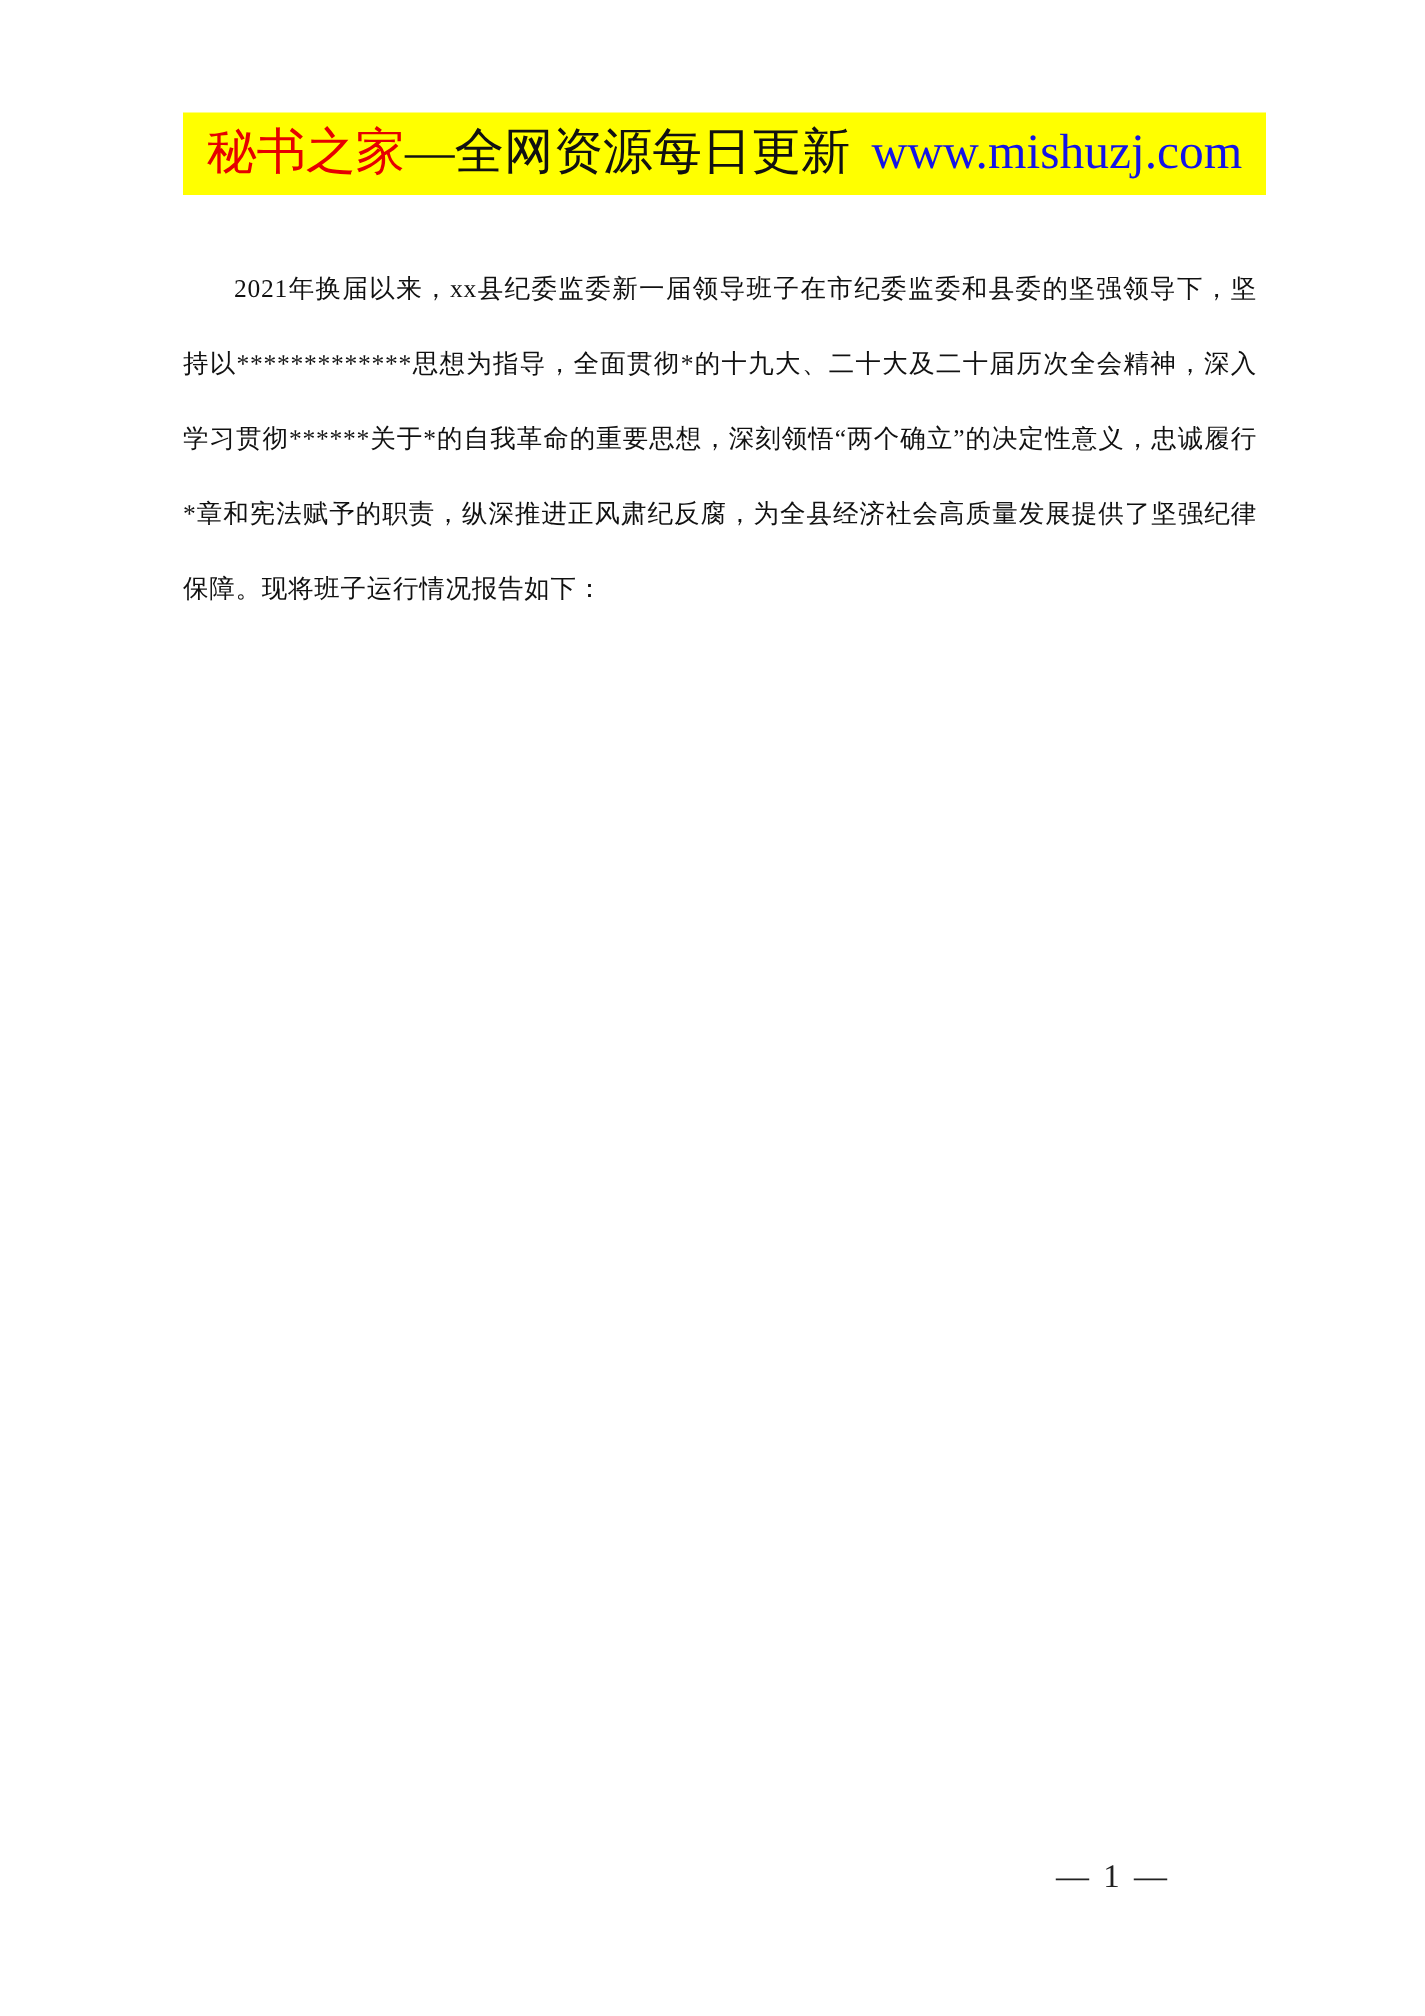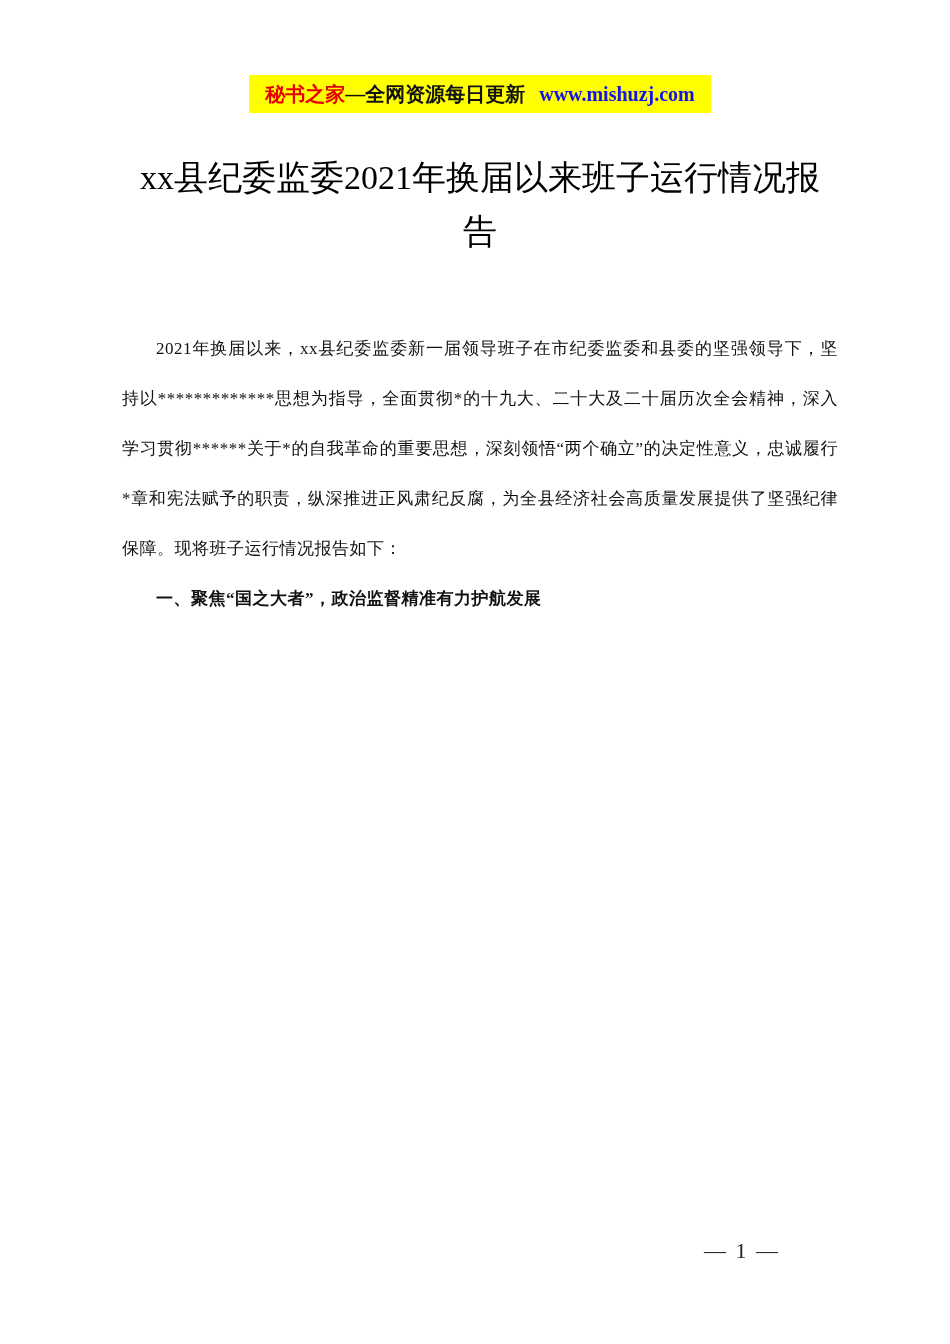--- a/index.html
+++ b/index.html
@@ -24,22 +24,22 @@
     overflow:hidden;
   }
   .banner{
     text-align:center;
     margin:0 0 38px 0;
   }
   .banner-highlight{
     display:inline-block;
     background:var(--banner-bg);
     padding:6px 16px;
-    font-size:20px;
-    font-weight:bold;
+    font-size:33px;
+    font-weight:normal;
     line-height:1.3;
     white-space:nowrap;
   }
   .brand{color:var(--brand-color);}
   .sep{color:var(--tagline-color);}
   .tagline{color:var(--tagline-color);}
   .url{color:var(--url-color);margin-left:14px;text-decoration:none;}
   .doc-title{
     font-size:34px;
     font-weight:normal;
@@ -71,22 +71,20 @@
 <body>
 
 <div class="page">
 
   <div class="banner">
     <span class="banner-highlight">
       <span class="brand">秘书之家</span><span class="sep">—</span><span class="tagline">全网资源每日更新</span><span class="url">www.mishuzj.com</span>
     </span>
   </div>
 
-  <h1 class="doc-title">xx县纪委监委2021年换届以来班子运行情况报告</h1>
 
   <div class="body-text">
     <p class="para">2021年换届以来，xx县纪委监委新一届领导班子在市纪委监委和县委的坚强领导下，坚持以*************思想为指导，全面贯彻*的十九大、二十大及二十届历次全会精神，深入学习贯彻******关于*的自我革命的重要思想，深刻领悟“两个确立”的决定性意义，忠诚履行*章和宪法赋予的职责，纵深推进正风肃纪反腐，为全县经济社会高质量发展提供了坚强纪律保障。现将班子运行情况报告如下：</p>
-    <p class="para bold">一、聚焦“国之大者”，政治监督精准有力护航发展</p>
   </div>
 
   <div class="page-number">— 1 —</div>
 
 </div>
 
 </body></html>

